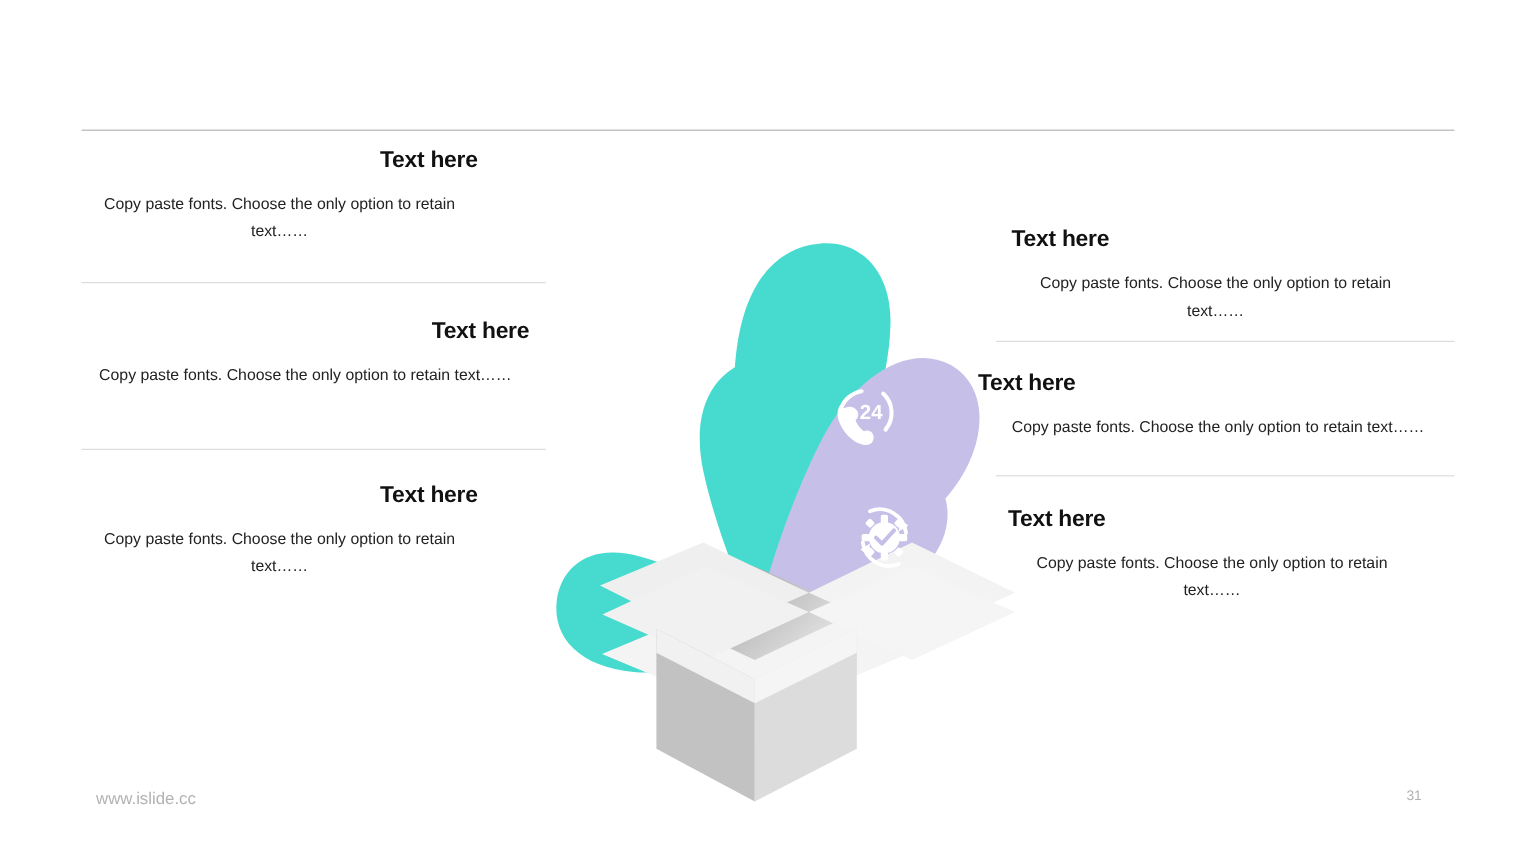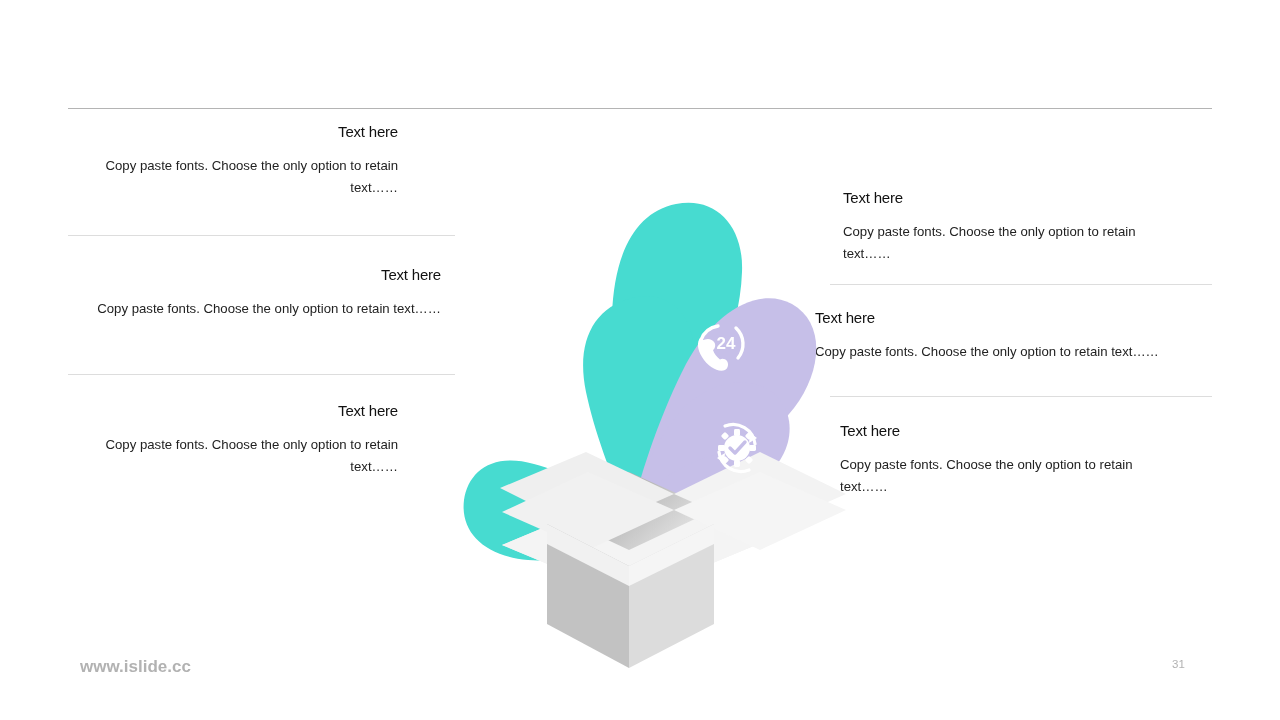--- a/index.html
+++ b/index.html
@@ -35,31 +35,32 @@
   #divider-top   { left: 68px;  top: 108px; width: 1144px; background: #b4b4b4; }
   #divider-l1    { left: 68px;  top: 235px; width: 387px; }
   #divider-l2    { left: 68px;  top: 374px; width: 387px; }
   #divider-r1    { left: 830px; top: 284px; width: 382px; }
   #divider-r2    { left: 830px; top: 396px; width: 382px; }
 
   
   .block { position: absolute; }
   .block h3 {
     margin: 0 0 14px 0;
-    font-size: 15px;
-    font-weight: normal;
+    font-size: 19px;
+    font-weight: bold;
     line-height: 1.1;
     color: #111111;
     letter-spacing: -0.2px;
   }
   .block p {
     margin: 0;
     font-size: 13.2px;
     line-height: 1.72;
     color: #222222;
+    text-align: center;
   }
   .block.right-aligned { text-align: right; }
   .block.left-aligned  { text-align: left; }
 
   
   #block-l1 { left: 68px;  top: 124px; width: 330px; }
   #block-l2 { left: 68px;  top: 267px; width: 373px; }
   #block-l3 { left: 68px;  top: 403px; width: 330px; }
 
   
@@ -76,23 +77,22 @@
     height: 580px;
     text-decoration: underline;
   }
   #center-graphic svg { display: block; width: 480px; height: 580px; overflow: visible; }
 
   
   #footer-url {
     position: absolute;
     left: 80px;
     top: 657px;
-    font-size: 17px;
+    font-size: 14px;
     color: #b2b2b2;
-    font-weight: bold;
   }
   #page-number {
     position: absolute;
     left: 1172px;
     top: 658px;
     width: 40px;
     text-align: left;
     font-size: 11.5px;
     color: #b2b2b2;
   }

